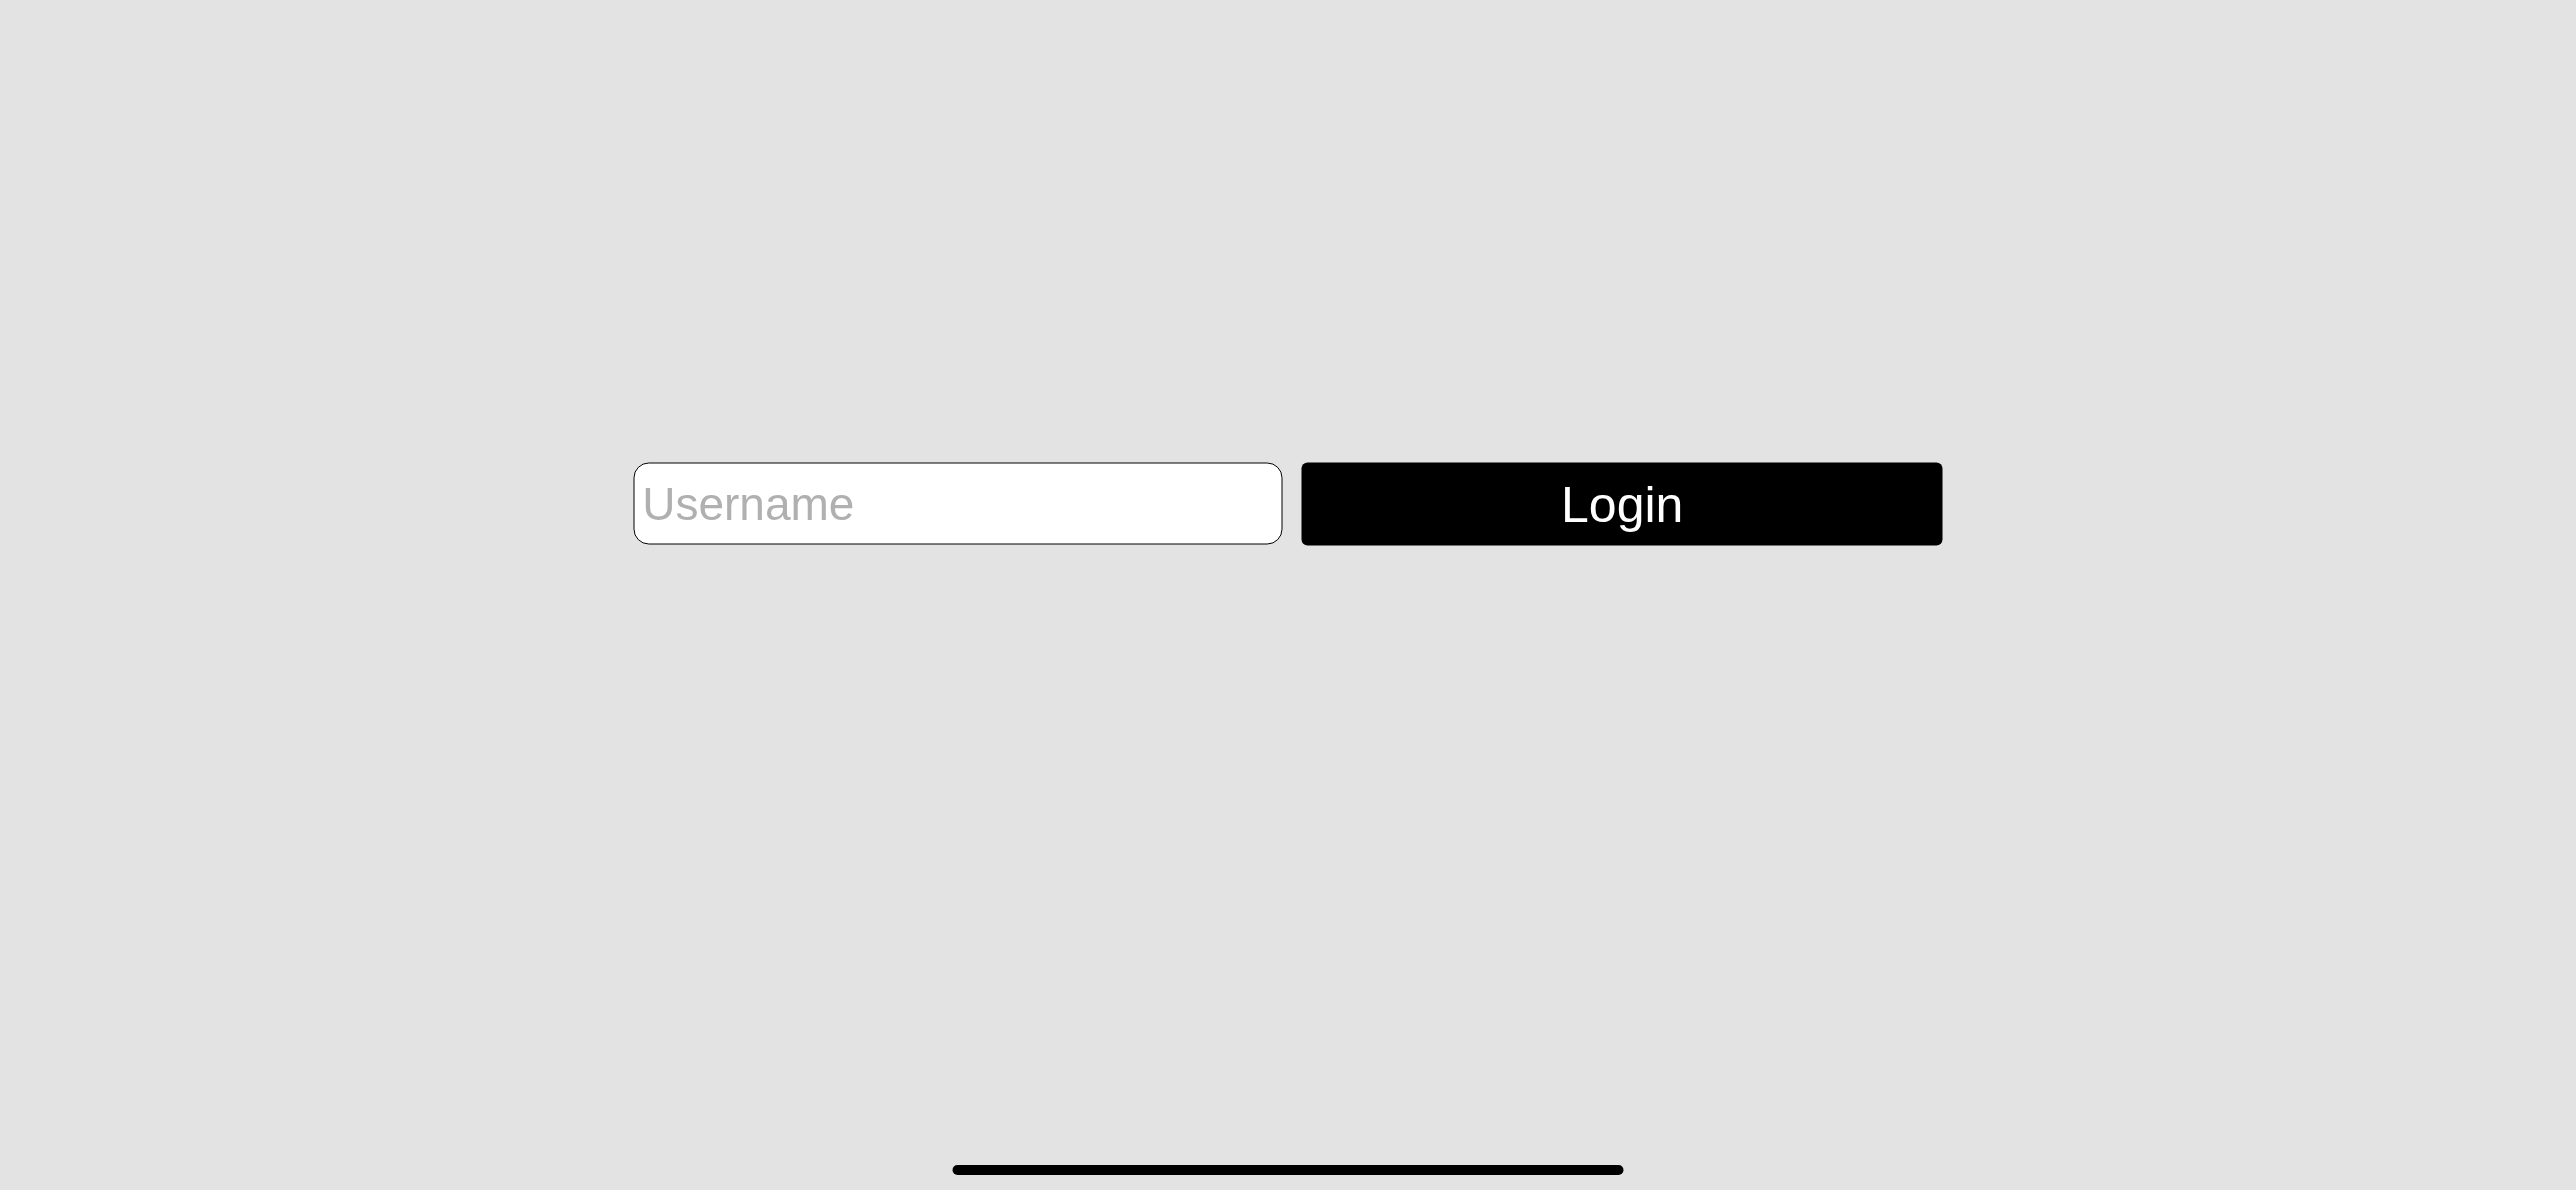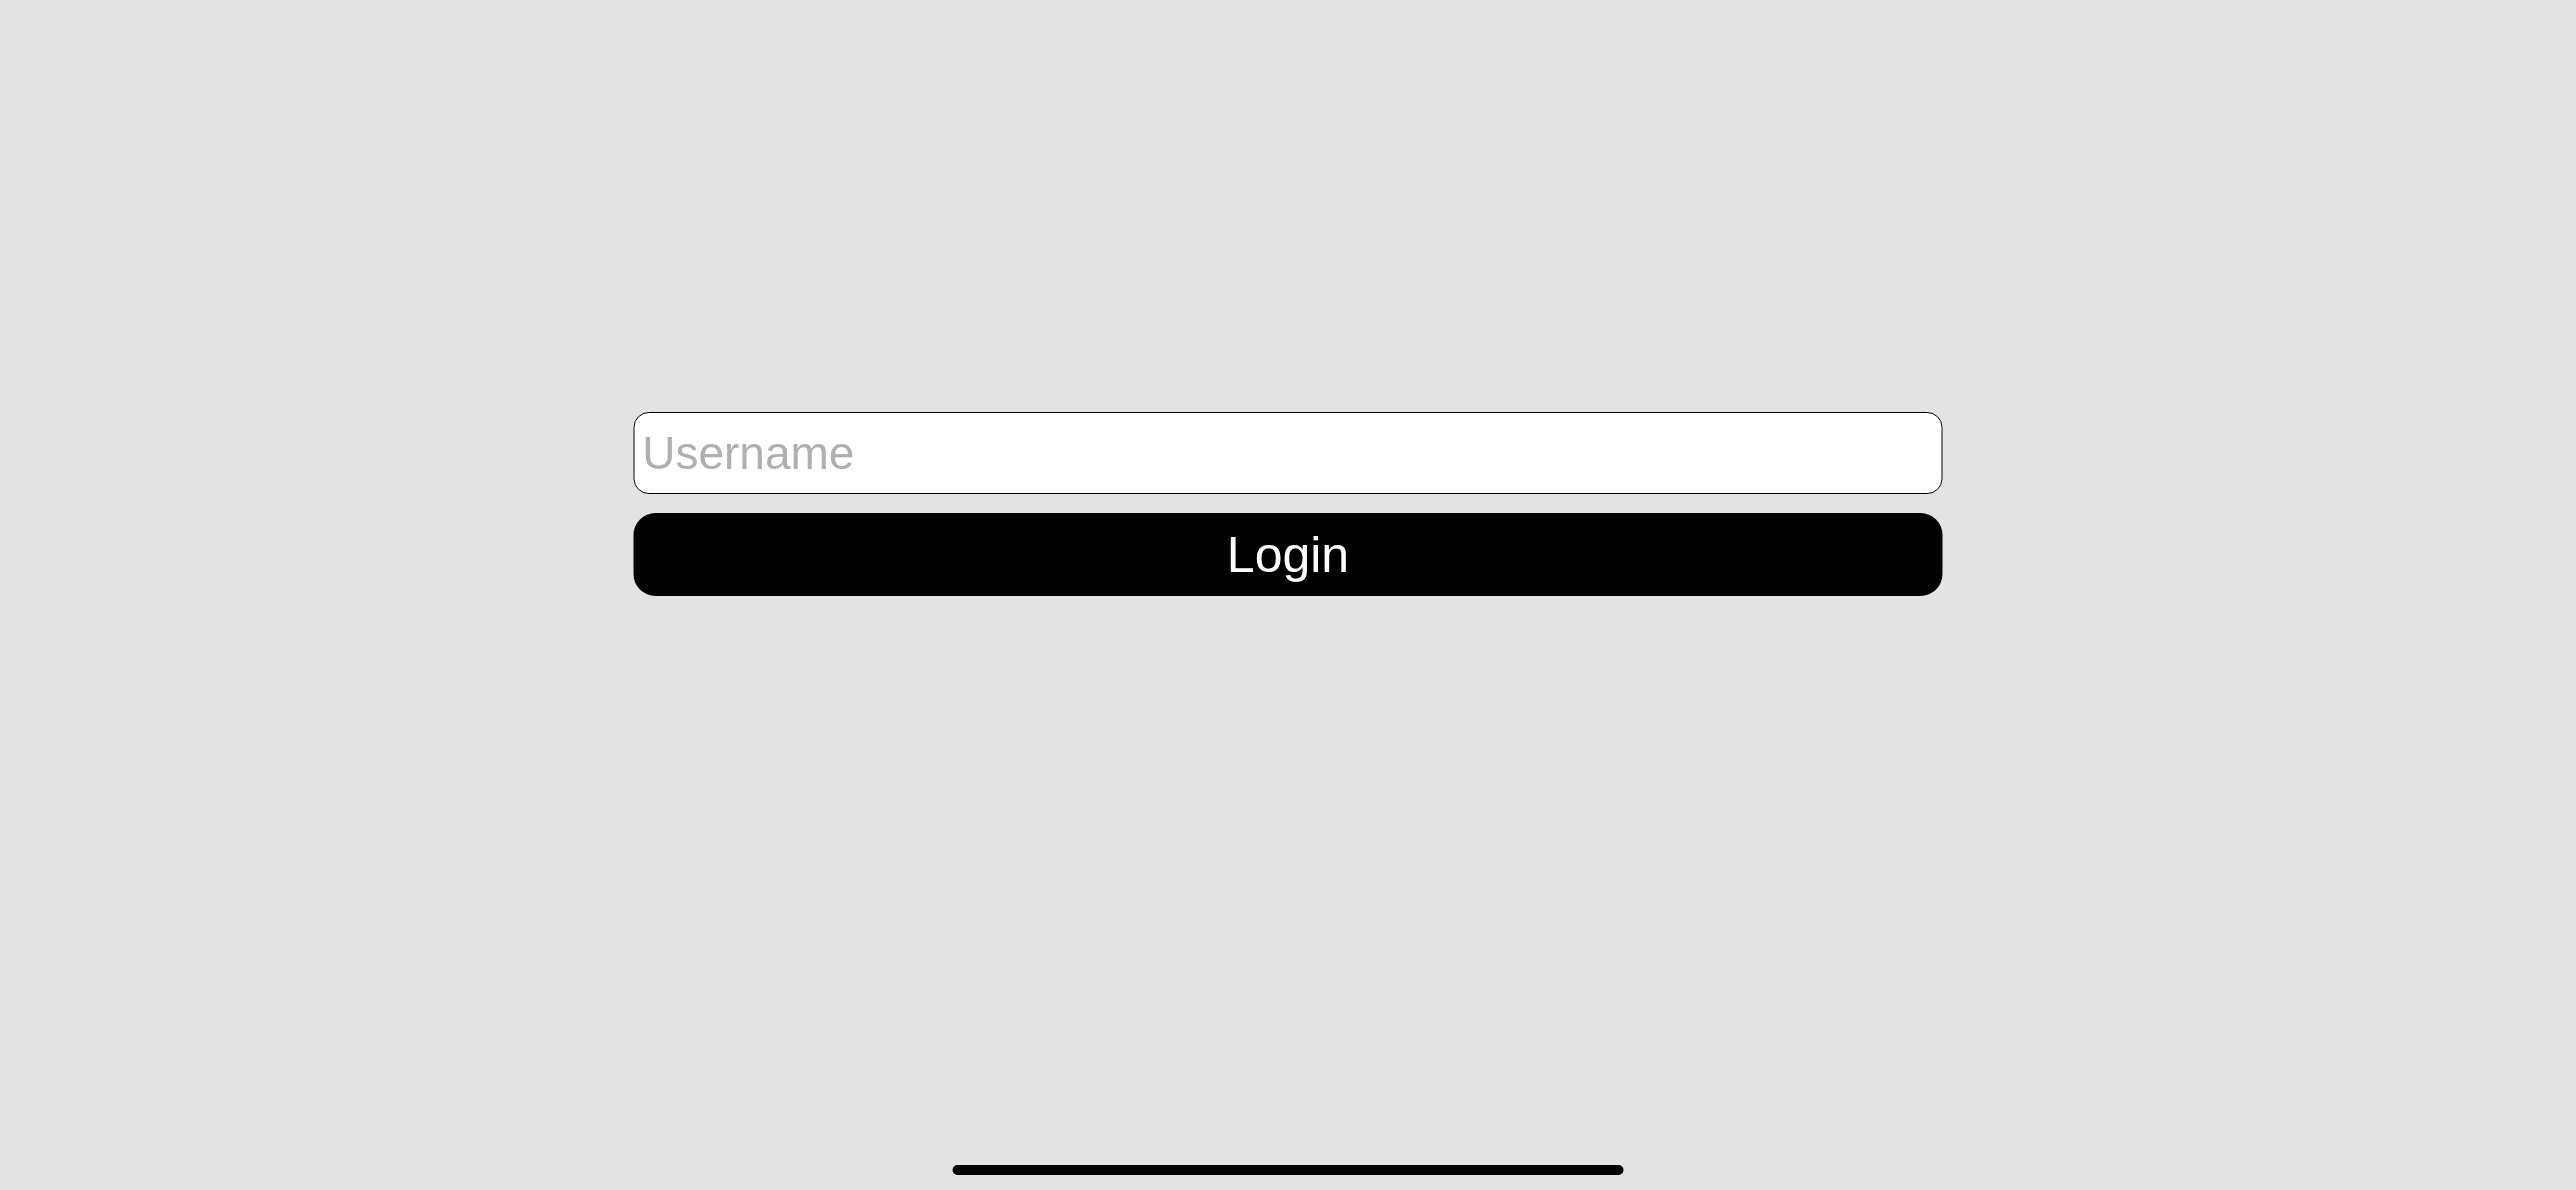--- a/index.html
+++ b/index.html
@@ -17,21 +17,21 @@
       overflow: hidden;
     }
     
     .login-container {
       position: absolute;
       left: 50%;
       top: 50%;
       transform: translate(-50%, -50%);
       width: 1309px;
       display: flex;
-      flex-direction: column;
+      flex-direction: row;
       gap: 19px;
       margin-top: -91px;
     }
     
     .text-input {
       width: 100%;
       height: 82px;
       background-color: #ffffff;
       border: 1.9px solid #000000;
       border-radius: 15.3px;
@@ -46,21 +46,21 @@
       color: #b0b0b0;
       font-weight: 400;
     }
     
     .login-button {
       width: 100%;
       height: 83px;
       background-color: #000000;
       color: #ffffff;
       border: none;
-      border-radius: 22px;
+      border-radius: 6px;
       font-size: 50px;
       font-weight: 400;
       cursor: pointer;
       font-family: inherit;
     }
     
     .home-indicator {
       position: absolute;
       bottom: 15.3px;
       left: 50%;

